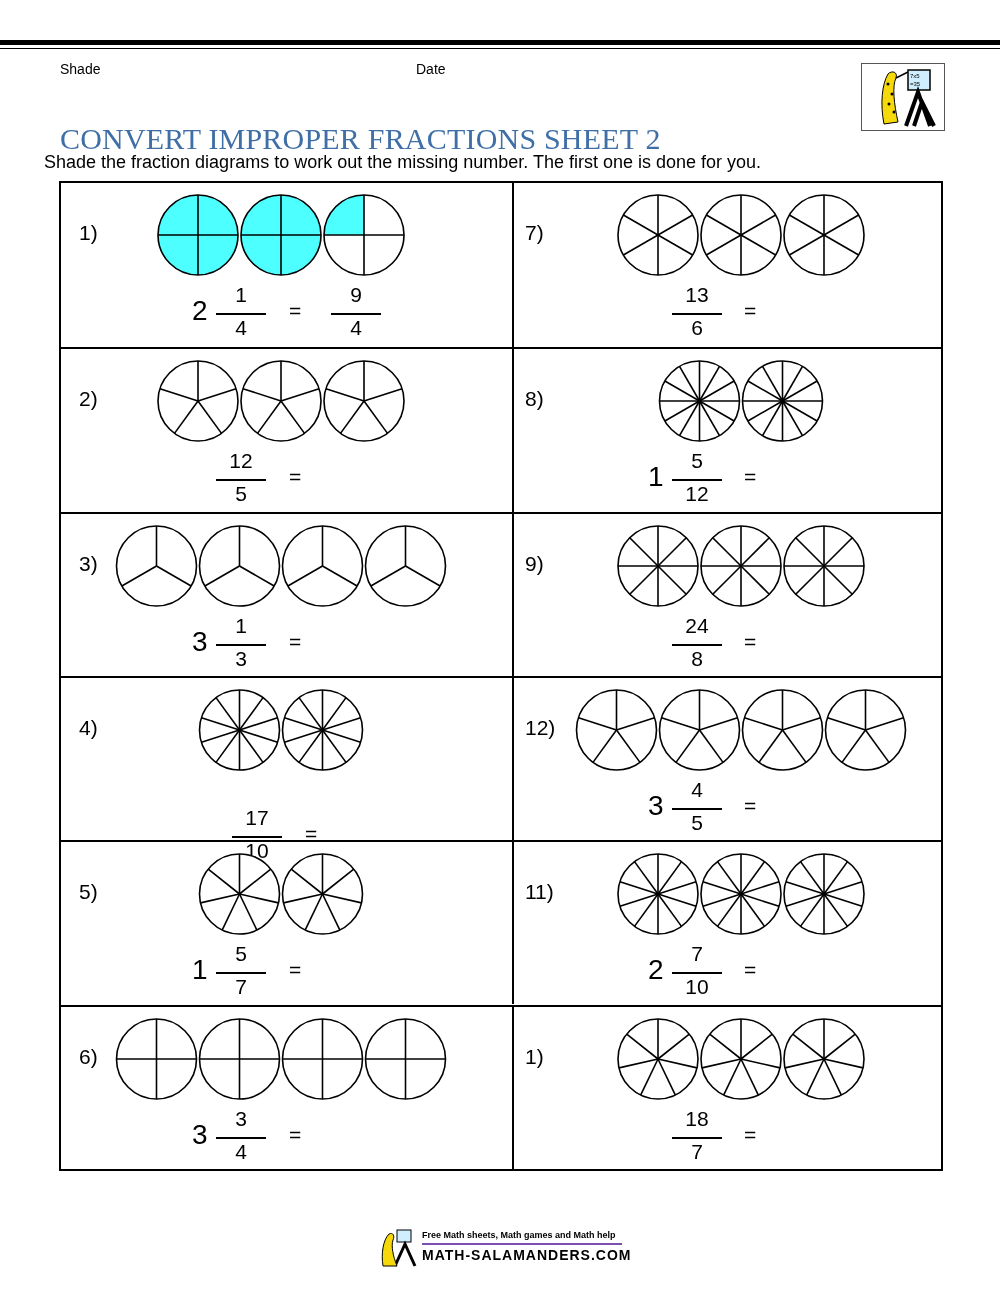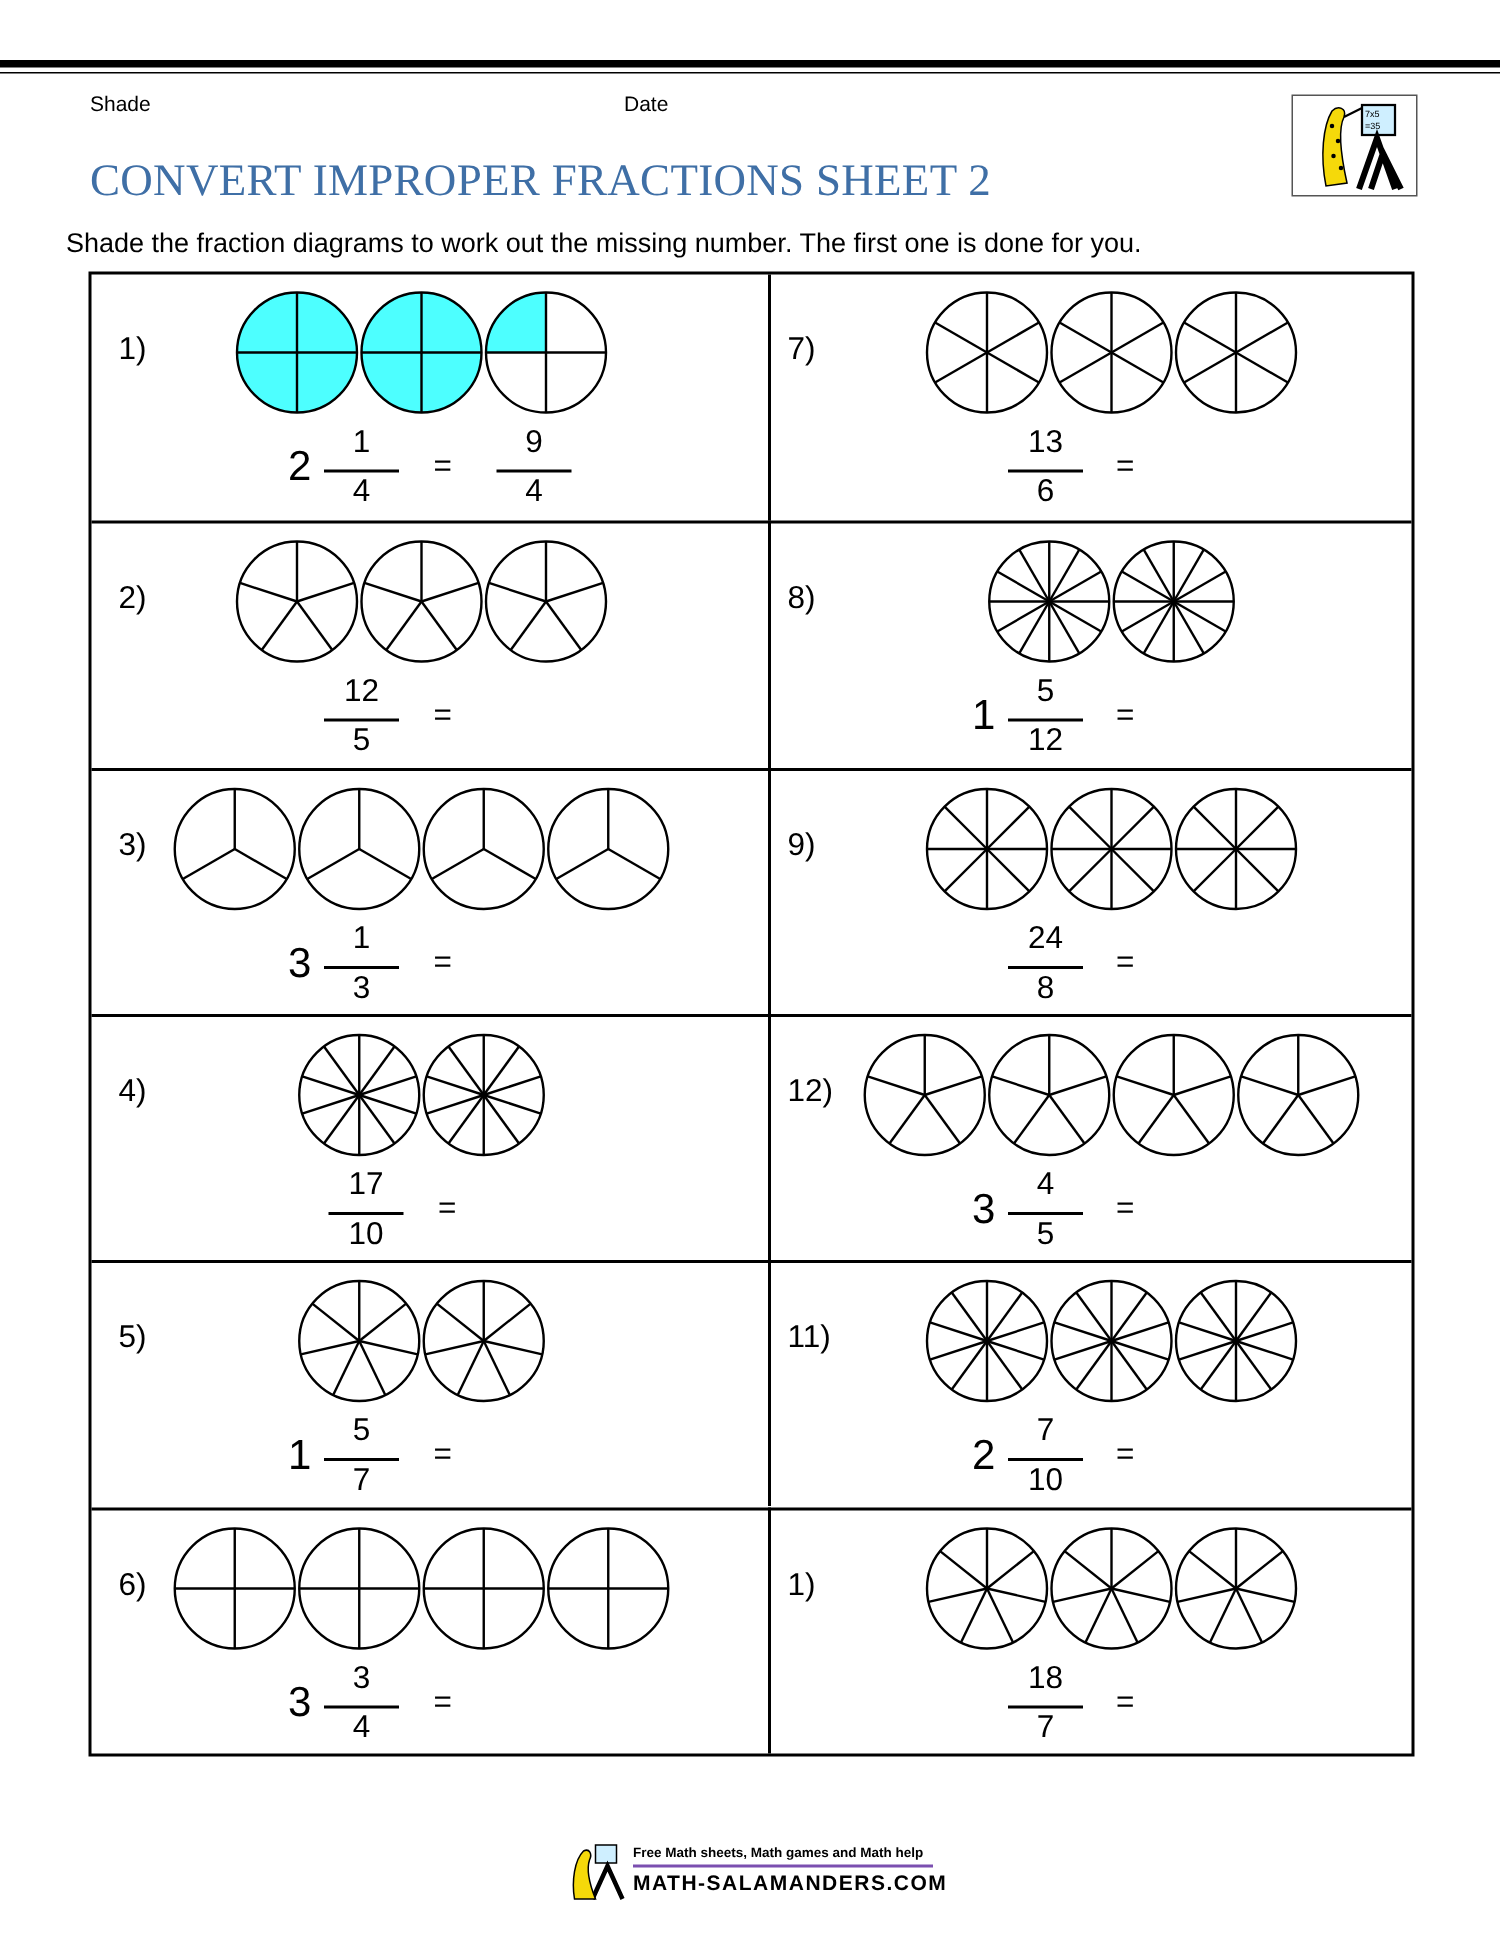--- a/index.html
+++ b/index.html
@@ -1,20 +1,20 @@
 <!DOCTYPE html>
 <html><head>
 <meta charset="utf-8">
 <style>
   html,body{margin:0;padding:0;background:#fff;}
   body{width:1000px;height:1294px;position:relative;overflow:hidden;font-family:"Liberation Sans",sans-serif;color:#000;}
   .topbar1{position:absolute;left:0;top:40px;width:1000px;height:5px;background:#000;}
   .topbar2{position:absolute;left:0;top:48px;width:1000px;height:1px;background:#000;}
   .lbl{position:absolute;top:61px;font-size:14px;}
-  .title{position:absolute;left:60px;top:104px;font-family:"Liberation Serif",serif;font-size:30px;color:#3f6fa6;letter-spacing:0.2px;}
+  .title{position:absolute;left:60px;top:122px;font-family:"Liberation Serif",serif;font-size:30px;color:#3f6fa6;letter-spacing:0.2px;}
   .instr{position:absolute;left:44px;top:152px;font-size:18px;}
   .logo{position:absolute;left:861px;top:63px;width:82px;height:66px;border:1px solid #555;background:#fff;}
   .grid{position:absolute;left:59px;top:181px;width:880px;height:986px;border:2px solid #000;box-sizing:content-box;}
   .cell{position:absolute;width:450px;height:164px;box-sizing:border-box;}
   .num{position:absolute;font-size:21px;top:38px;}
   .pies{position:absolute;top:10px;left:0;width:100%;height:84px;}
   .expr{position:absolute;top:100px;height:60px;}
   .whole{position:absolute;font-size:28px;top:12px;}
   .frac{position:absolute;width:50px;text-align:center;font-size:21px;}
   .frac .n{position:absolute;top:0;width:100%;}
@@ -253,21 +253,21 @@
           <line x1="261.5" y1="42" x2="299.54226065180615" y2="54.3606797749979" stroke="#000" stroke-width="1.6"></line>
           <line x1="261.5" y1="42" x2="285.0114100916989" y2="74.36067977499789" stroke="#000" stroke-width="1.6"></line>
           <line x1="261.5" y1="42" x2="261.5" y2="82" stroke="#000" stroke-width="1.6"></line>
           <line x1="261.5" y1="42" x2="237.9885899083011" y2="74.36067977499789" stroke="#000" stroke-width="1.6"></line>
           <line x1="261.5" y1="42" x2="223.45773934819385" y2="54.3606797749979" stroke="#000" stroke-width="1.6"></line>
           <line x1="261.5" y1="42" x2="223.45773934819385" y2="29.63932022500211" stroke="#000" stroke-width="1.6"></line>
           <line x1="261.5" y1="42" x2="237.98858990830107" y2="9.639320225002109" stroke="#000" stroke-width="1.6"></line>
           <circle cx="261.5" cy="42" r="40" fill="none" stroke="#000" stroke-width="1.6"></circle>
         </g>
       </svg>
-      <div class="expr" style="left: 3px; width: 100%;">
+      <div class="expr" style="left: 16px; width: 100%; margin-top: 28px;">
         <div class="frac" style="left: 155px;">
           <div class="n">17</div>
           <div class="bar"></div>
           <div class="d">10</div>
         </div>
         <div class="eq" style="left: 228px;">=</div>
         <div style="position: absolute; left: 260px; top: 4px; width: 80px; height: 52px;"></div>
       </div>
     </div>
     <div class="cell" style="left: 0px; top: 657.2px; width: 451px; height: 164.3px; border-top: 2px solid rgb(0, 0, 0);">

